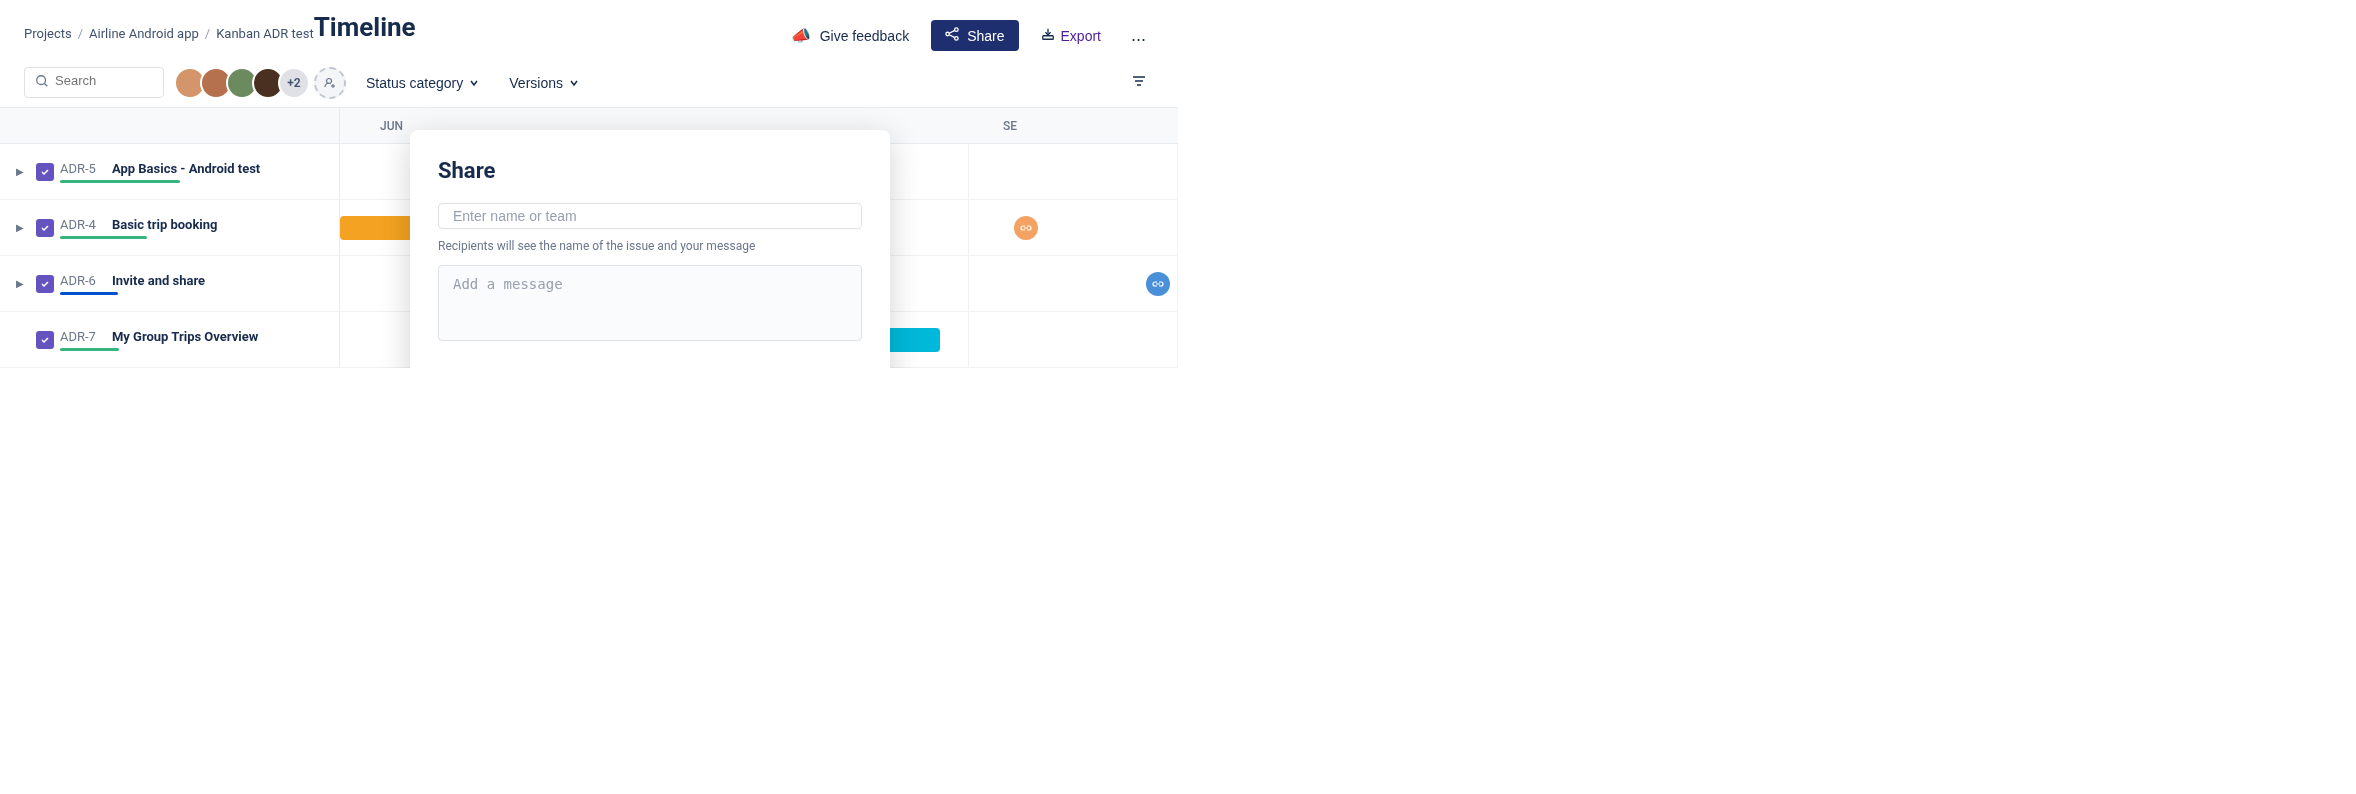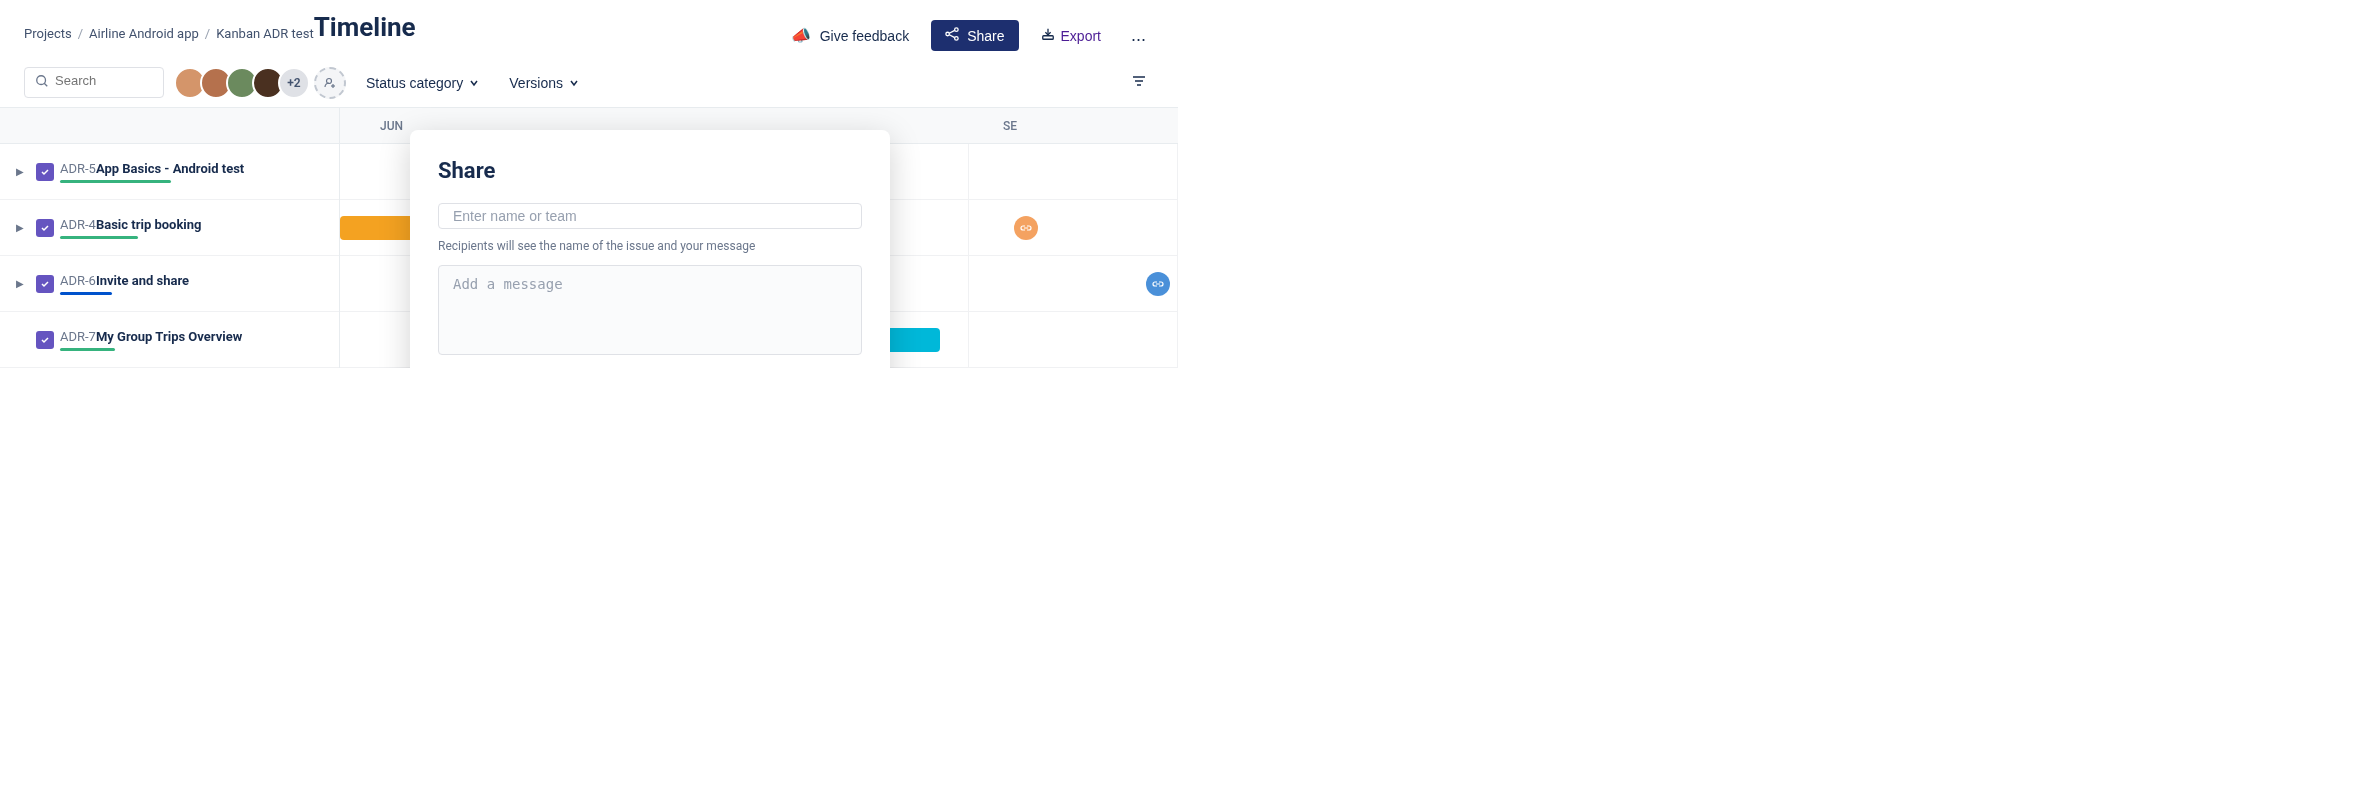--- a/index.html
+++ b/index.html
@@ -269,21 +269,21 @@
     }
 
     .issue-icon svg {
       width: 10px;
       height: 10px;
     }
 
     .issue-id {
       color: #6b778c;
       font-size: 13px;
-      margin-right: 0;
+      margin-right: 16px;
       flex-shrink: 0;
     }
 
     .issue-name {
       font-size: 13px;
       color: #172b4d;
       font-weight: 700;
     }
 
     .issue-progress {
@@ -363,21 +363,21 @@
     }
 
     .share-message {
       width: 100%;
       border: 1.5px solid #dfe1e6;
       border-radius: 4px;
       padding: 10px 14px;
       font-size: 14px;
       color: #172b4d;
       outline: none;
-      height: 90px;
+      height: 76px;
       resize: none;
       background: #fafbfc;
       margin-bottom: 20px;
     }
 
     .share-message::placeholder {
       color: #97a0af;
     }
 
     .share-actions {

